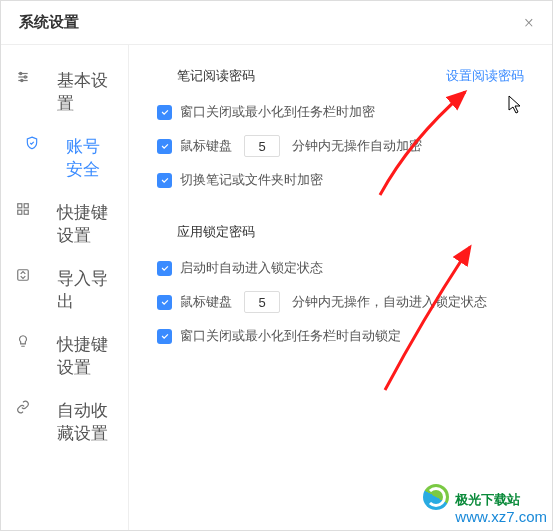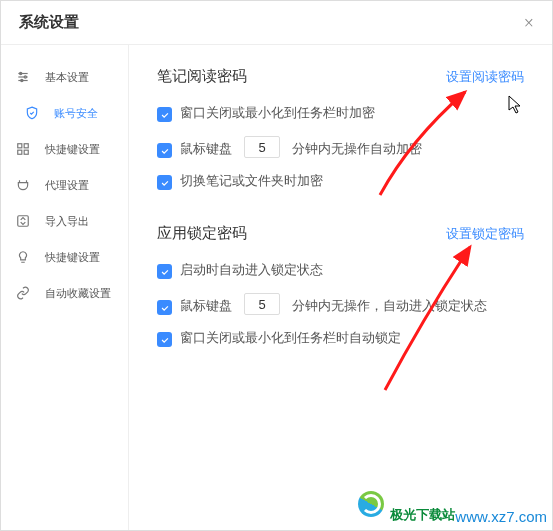--- a/index.html
+++ b/index.html
@@ -16,34 +16,34 @@
   .window { width: 100%; height: 100%; border: 1px solid #ddd; display: flex; flex-direction: column; }
   .titlebar {
     display: flex; align-items: center; justify-content: space-between;
     padding: 12px 18px; border-bottom: 1px solid #eee; font-family: Liberation Serif, serif;
   }
   .titlebar h1 { font-size: 15px; font-weight: 600; color: #333; }
   .close-btn { font-size: 18px; color: #888; cursor: pointer; line-height: 1; }
   .body { flex: 1; display: flex; overflow: hidden; }
   .sidebar { width: 128px; border-right: 1px solid #eee; padding-top: 14px; }
   .side-item {
-    display: flex; align-items: center; gap: 14px;
+    display: flex; gap: 26px;
     padding: 10px 14px; cursor: pointer; color: #555;
-    font-size: 11px;
+    font-size: 17px;
   }
   .side-item.active { color: #3a8bff; padding-left: 23px; }
   .side-icon { width: 16px; height: 16px; display: flex; align-items: center; justify-content: center; flex-shrink: 0; }
   .side-icon svg { stroke: #777; }
   .side-item.active .side-icon svg { stroke: #3a8bff; }
   .content { flex: 1; padding: 22px 28px 22px 28px; overflow-y: auto; }
   .section { margin-bottom: 34px; }
   .section-head { display: flex; justify-content: space-between; align-items: center; margin-bottom: 18px; }
-  .section-title { font-size: 15px; color: #333; }
+  .section-title { font-size: 13px; color: #333; margin-left: 20px; }
   .section-link { font-size: 13px; color: #3a8bff; cursor: pointer; }
-  .row { display: flex; align-items: flex-end; gap: 8px; margin-bottom: 14px; color: #555; }
+  .row { display: flex; align-items: center; gap: 8px; margin-bottom: 14px; color: #555; }
   .checkbox {
     width: 15px; height: 15px; border-radius: 3px;
     background: #3a8bff; display: flex; align-items: center; justify-content: center;
     flex-shrink: 0; cursor: pointer;
   }
   .checkbox svg { stroke: #fff; }
   .num-input {
     width: 36px; height: 22px; border: 1px solid #ddd; border-radius: 2px;
     text-align: center; font-size: 13px; color: #333; outline: none;
     margin: 0 4px;
@@ -57,21 +57,21 @@
     position: absolute; right: 6px; bottom: 6px;
     display: flex; align-items: center; gap: 6px;
     font-size: 12px;
   }
   .wm-logo {
     width: 26px; height: 26px; border-radius: 50%;
     background: conic-gradient(#7ac943 0 120deg, #29abe2 120deg 300deg, #7ac943 300deg 360deg);
     display:flex;align-items:center;justify-content:center;
   }
   .wm-logo::after{content:"";width:14px;height:14px;border:3px solid #fff;border-left-color:transparent;border-radius:50%;}
-  .wm-text { display:flex; flex-direction:row; line-height:1.15;margin-top:24px; }
+  .wm-text { display:flex; flex-direction:column; line-height:1.15;margin-top:24px; }
   .wm-name { color:#0a8a3a; font-weight:600; font-size:13px; }
   .wm-url { color:#1989d8; font-size:15px; }
 </style>
 </head>
 <body>
 
 <div class="window">
   <div class="titlebar">
     <h1>系统设置</h1>
     <span class="close-btn">×</span>
@@ -107,28 +107,20 @@
               <rect x="14" y="3" width="7" height="7"></rect>
               <rect x="3" y="14" width="7" height="7"></rect>
               <rect x="14" y="14" width="7" height="7"></rect>
             </svg>
           </span>
         <span>快捷键设置</span>
       </div>
       <div class="side-item">
         <span class="side-icon">
             <svg width="14" height="14" viewBox="0 0 24 24" fill="none" stroke-width="2">
-              <path d="M6 8v-4M18 8v-4M4 8h16v4a8 8 0 01-16 0V8z"></path>
-            </svg>
-          </span>
-        <span>代理设置</span>
-      </div>
-      <div class="side-item">
-        <span class="side-icon">
-            <svg width="14" height="14" viewBox="0 0 24 24" fill="none" stroke-width="2">
               <rect x="3" y="3" width="18" height="18" rx="2"></rect>
               <path d="M8 10l4-4 4 4M8 14l4 4 4-4"></path>
             </svg>
           </span>
         <span>导入导出</span>
       </div>
       <div class="side-item">
         <span class="side-icon">
             <svg width="14" height="14" viewBox="0 0 24 24" fill="none" stroke-width="2">
               <path d="M9 21h6M10 17h4M12 3a6 6 0 00-4 10.5V17h8v-3.5A6 6 0 0012 3z"></path>
@@ -177,21 +169,20 @@
                 <polyline points="5 12 10 17 19 8"></polyline>
               </svg>
             </span>
           <span class="row-text">切换笔记或文件夹时加密</span>
         </div>
       </section>
 
       <section class="section">
         <div class="section-head">
           <span class="section-title">应用锁定密码</span>
-          <a class="section-link">设置锁定密码</a>
         </div>
         <div class="row">
           <span class="checkbox">
               <svg width="10" height="10" viewBox="0 0 24 24" fill="none" stroke-width="3">
                 <polyline points="5 12 10 17 19 8"></polyline>
               </svg>
             </span>
           <span class="row-text">启动时自动进入锁定状态</span>
         </div>
         <div class="row">

